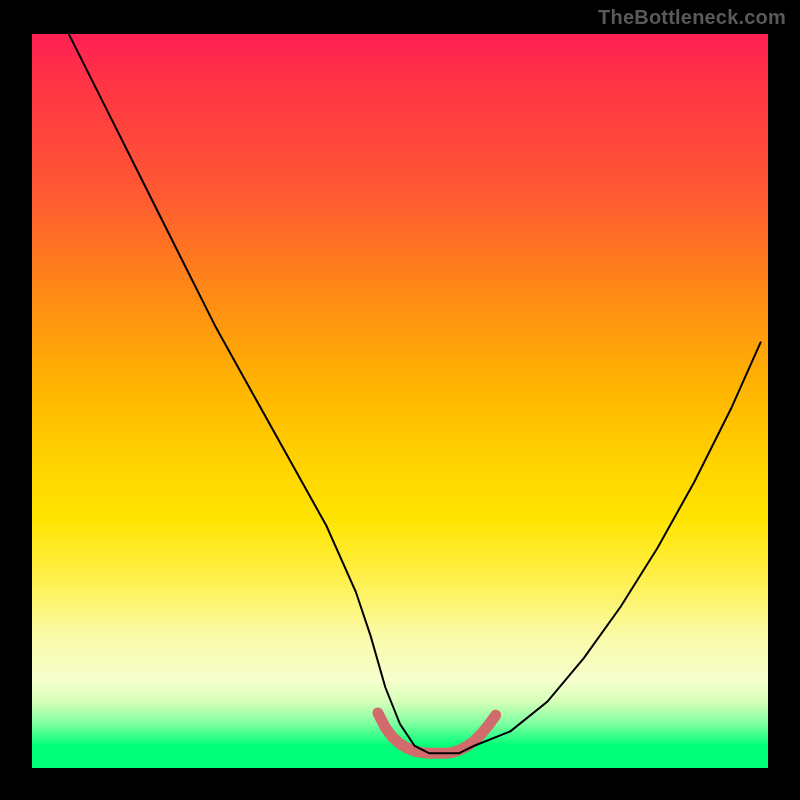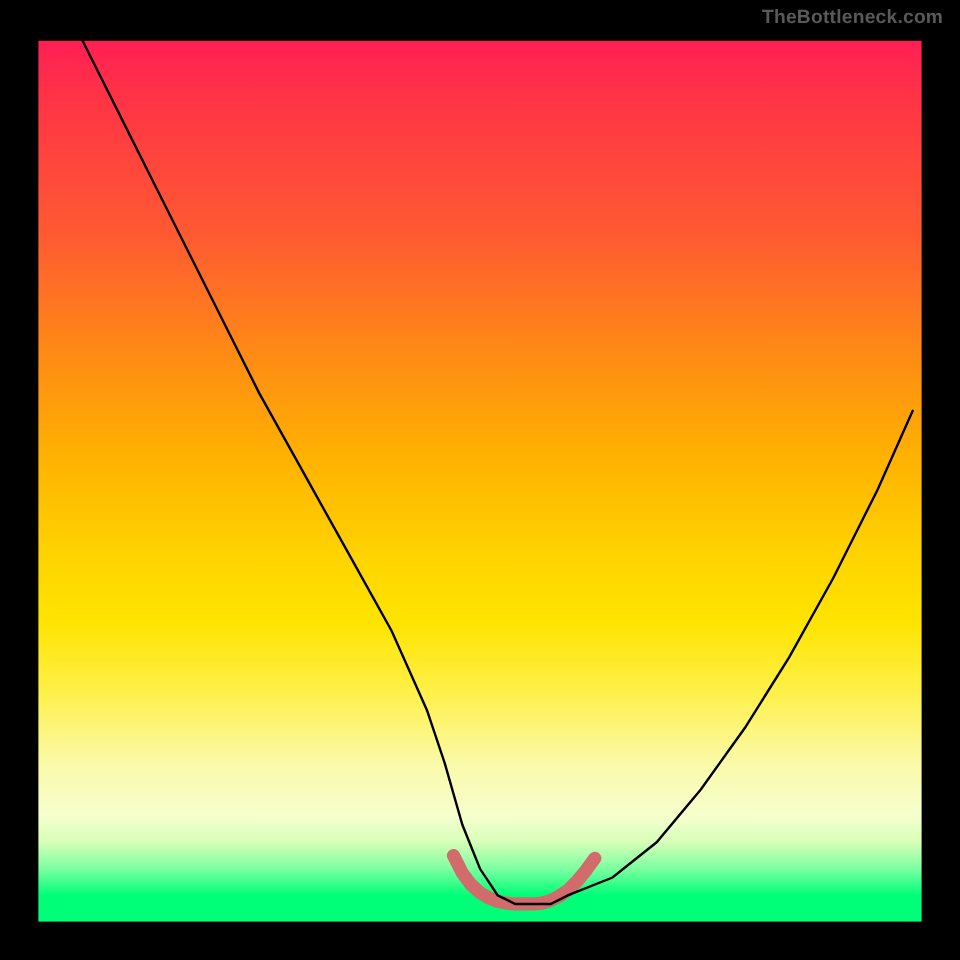--- a/index.html
+++ b/index.html
@@ -8,21 +8,21 @@
     width: 800px;
     height: 800px;
     background: #000;
     position: relative;
   }
   .watermark {
     position: absolute;
     top: 6px;
     right: 14px;
     color: #595959;
-    font-size: 16px;
+    font-size: 20px;
     font-weight: bold;
     z-index: 10;
     letter-spacing: 0.2px;
   }
   .plot {
     position: absolute;
     left: 32px;
     top: 34px;
     width: 736px;
     height: 734px;

